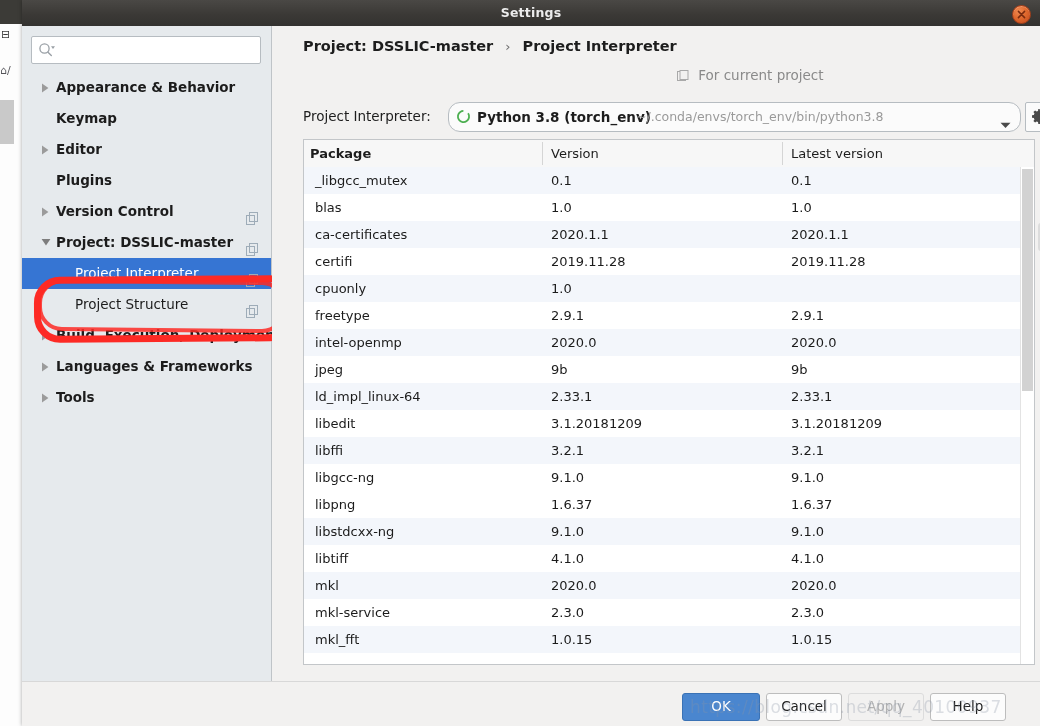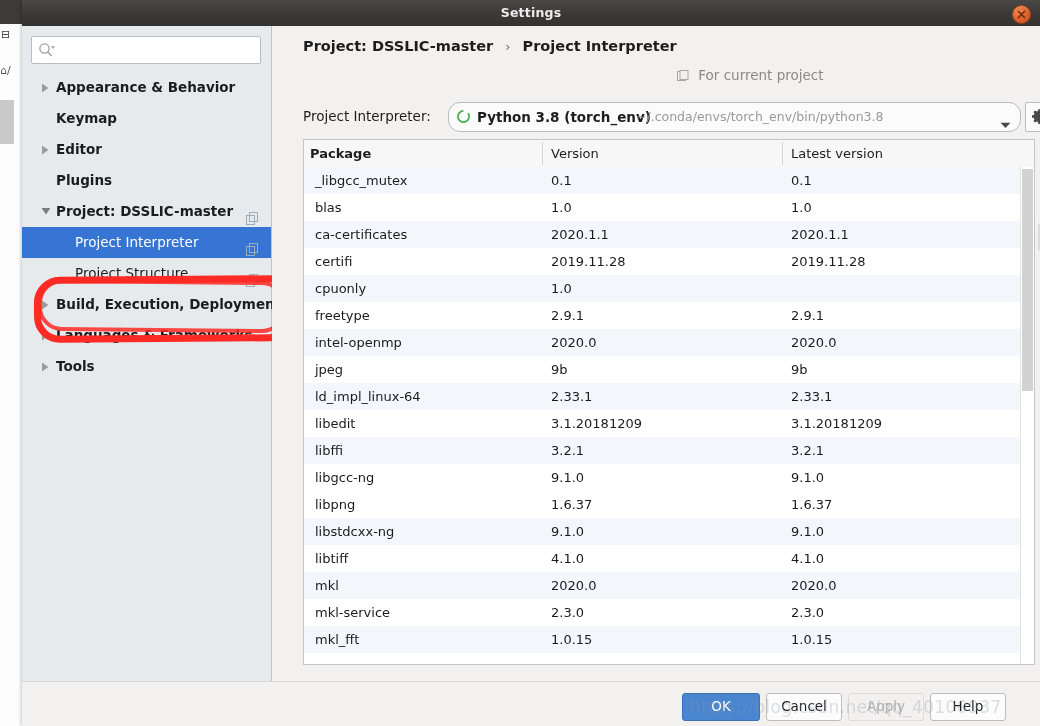--- a/index.html
+++ b/index.html
@@ -503,20 +503,32 @@
             <div class="tree-row lvl0 top">
               <span class="arrow">
                 <svg width="9" height="10" viewBox="0 0 9 10">
                   <path d="M1 0.6 L7.4 5 L1 9.4 Z" fill="#9b9b9b"></path>
                 </svg>
               </span>
               <span class="label">Editor</span>
             </div>
             <div class="tree-row lvl0 top noarrow">
               <span class="label">Plugins</span>
+            </div>
+            <div class="tree-row lvl0 top">
+              <span class="arrow">
+                <svg width="9" height="10" viewBox="0 0 9 10">
+                  <path d="M1 0.6 L7.4 5 L1 9.4 Z" fill="#9b9b9b"></path>
+                </svg>
+              </span>
+              <span class="label">Version Control</span>
+              <span class="copy-icon"><svg width="13" height="13" viewBox="0 0 13 13">
+                  <rect x="0.5" y="3.5" width="8" height="9" stroke="#9eacb8" stroke-width="1" fill="none"></rect>
+                  <rect x="3.5" y="0.5" width="8" height="9" stroke="#9eacb8" stroke-width="1" fill="none"></rect>
+                </svg></span>
             </div>
             <div class="tree-row lvl0 top">
               <span class="arrow">
                 <svg width="10" height="9" viewBox="0 0 10 9">
                   <path d="M0.6 1 L9.4 1 L5 7.6 Z" fill="#7d7d7d"></path>
                 </svg>
               </span>
               <span class="label">Project: DSSLIC-master</span>
               <span class="copy-icon"><svg width="13" height="13" viewBox="0 0 13 13">
                   <rect x="0.5" y="3.5" width="8" height="9" stroke="#9eacb8" stroke-width="1" fill="none"></rect>

